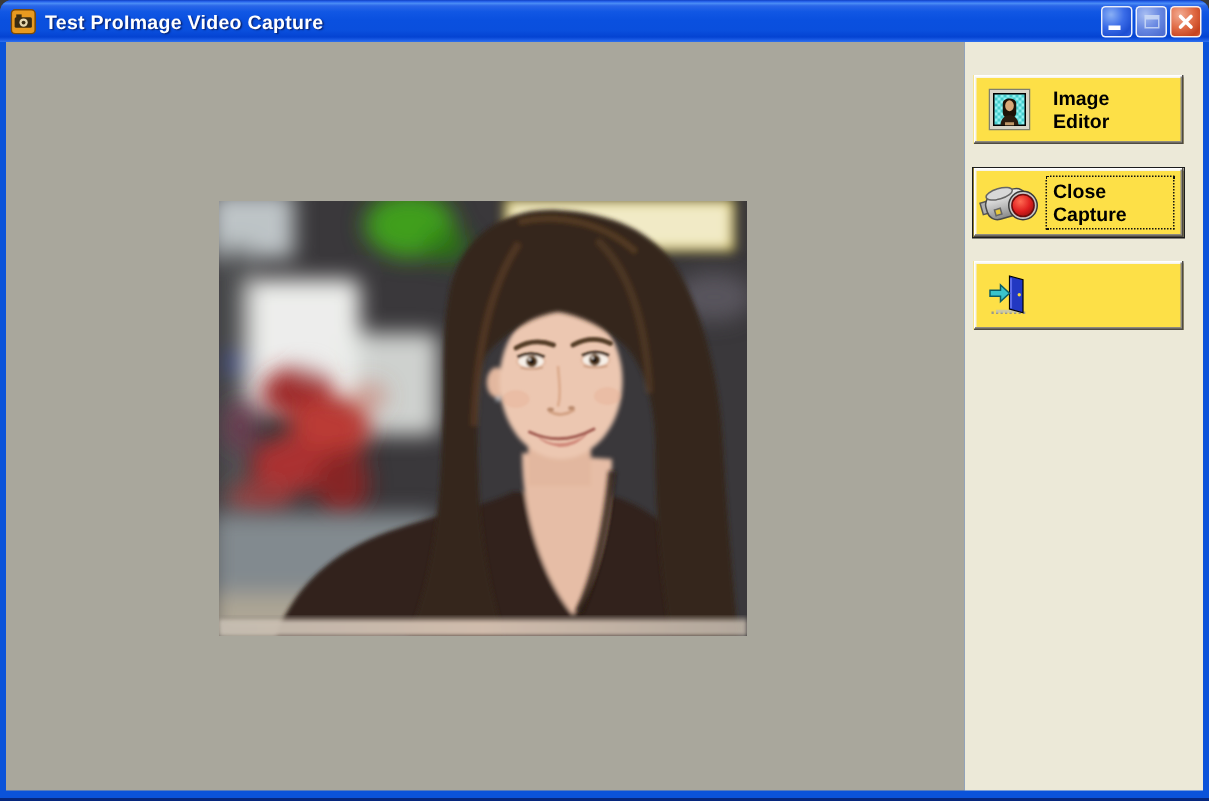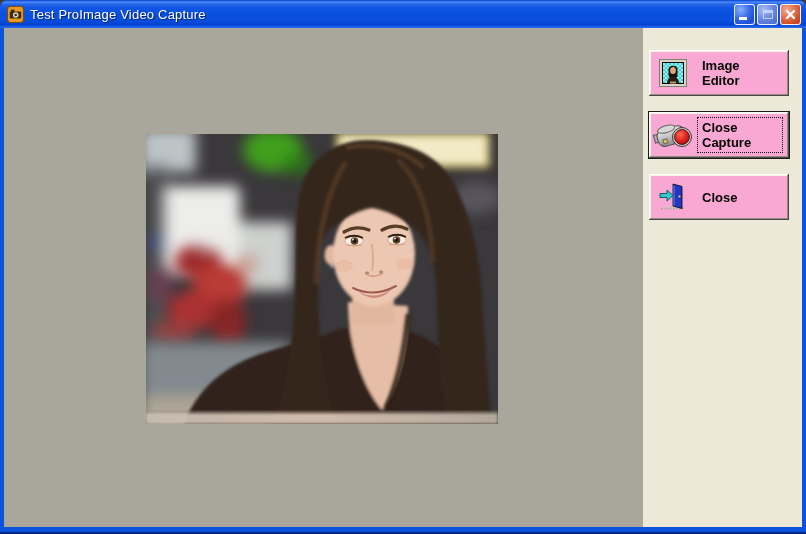--- a/index.html
+++ b/index.html
@@ -7,21 +7,21 @@
   *{box-sizing:border-box;}
 
   .window{position:relative;width:806px;height:534px;border-radius:8px 8px 0 0;overflow:hidden;background:#0b53da;}
 
   
   .titlebar{
     height:28px;display:flex;align-items:center;padding:0 5px 0 5px;
     background:linear-gradient(180deg,#0f3fc4 0%,#2a67ee 4%,#4a8cf5 8%,#2a66e8 14%,#1157e4 28%,#0a50df 48%,#0a4fdd 72%,#0443d2 88%,#1b5be4 95%,#2f71ef 100%);
   }
   .app-icon{width:17px;height:17px;flex:none;margin-left:2px;}
-  .win-title{color:#fff;font-weight:normal;font-size:13px;margin-left:6px;
+  .win-title{color:#fff;font-weight:bold;font-size:13px;margin-left:6px;
     text-shadow:1px 1px 1px rgba(8,28,96,.9);letter-spacing:.2px;white-space:nowrap;}
   .controls{margin-left:auto;display:flex;gap:2px;}
   .ctrl{width:21px;height:21px;border-radius:3px;border:1px solid rgba(255,255,255,.9);
     display:flex;align-items:center;justify-content:center;position:relative;padding:0;cursor:default;}
   .ctrl.minb,.ctrl.maxb{background:radial-gradient(circle at 30% 25%,#8ab0f5 0%,#3a6ce8 45%,#1d4ed2 78%,#2a5ce0 100%);}
   .ctrl.maxb{background:radial-gradient(circle at 30% 25%,#a8bef2 0%,#6888e2 50%,#4f6fd2 85%);}
   .ctrl.closeb{background:radial-gradient(circle at 30% 25%,#f2ab92 0%,#e06a44 48%,#c6431f 82%,#d55730 100%);}
   .g-min{position:absolute;bottom:4px;left:4px;width:8px;height:3px;background:#fff;}
   .g-max{width:10px;height:9px;border:1px solid #ccdaf6;border-top-width:3px;opacity:.85;}
 
@@ -32,21 +32,21 @@
   }
   .window::after{content:"";position:absolute;left:0;right:0;bottom:0;height:2px;background:#06277e;}
 
   .client{flex:1;position:relative;background:#a9a79c;}
   .photo{position:absolute;left:142px;top:106px;width:352px;height:290px;display:block;}
 
   .panel{width:159px;background:#ece9d8;padding:22px 0 0 6px;display:flex;flex-direction:column;align-items:flex-start;}
 
   
   .side-btn{
-    width:140px;height:46px;margin:0 0 16px 0;background:#f9a8d4;border:0;padding:0;
+    width:140px;height:46px;margin:0 0 16px 0;background:#fde047;border:0;padding:0;
     display:flex;align-items:center;cursor:default;position:relative;
     box-shadow:inset -1px -1px 0 #4e4a42,inset 1px 1px 0 #ffffff,inset -2px -2px 0 #8e8a7e,inset 2px 2px 0 #f7f4ea;
   }
   .side-btn.default{box-shadow:0 0 0 1px #1c1c1c,inset -1px -1px 0 #4e4a42,inset 1px 1px 0 #ffffff,inset -2px -2px 0 #8e8a7e,inset 2px 2px 0 #f7f4ea;}
   .btn-icon{width:48px;flex:none;display:flex;align-items:center;justify-content:center;}
   .btn-label{width:86px;min-height:36px;display:flex;align-items:center;border:1px dotted transparent;padding:1px 0 1px 4px;}
   .btn-label.focused{border-color:#111;}
   .btn-text{display:block;width:62px;font-weight:bold;font-size:13px;line-height:15px;color:#000;text-align:left;}
 </style>
 </head>
@@ -261,20 +261,17 @@
         <span class="btn-icon">
           <svg width="30" height="28" viewBox="0 0 30 28">
             <line x1="3" y1="25.5" x2="27" y2="25.5" stroke="#9a9a8c" stroke-width="1.6" stroke-dasharray="1.5 1.5"></line>
             <rect x="6" y="23.5" width="16" height="2" fill="#c4c4b4" opacity="0.8"></rect>
             <polygon points="15,1 24,3.5 24,25.5 15,23" fill="#2238c2" stroke="#000" stroke-width="0.8"></polygon>
             <line x1="16" y1="2.5" x2="16" y2="22.5" stroke="#5a6ae8" stroke-width="1.4"></line>
             <circle cx="21.5" cy="13.5" r="1.1" fill="#f4d63e"></circle>
             <polygon points="2,10.5 9,10.5 9,7 15,12.5 9,18 9,14.5 2,14.5" fill="#3ac4cc" stroke="#0c5e66" stroke-width="1"></polygon>
           </svg>
         </span>
-        <span class="btn-label">
-          <span class="btn-text">Close</span>
-        </span>
       </button>
 
     </div>
   </div>
 </div>
 
 </body></html>

